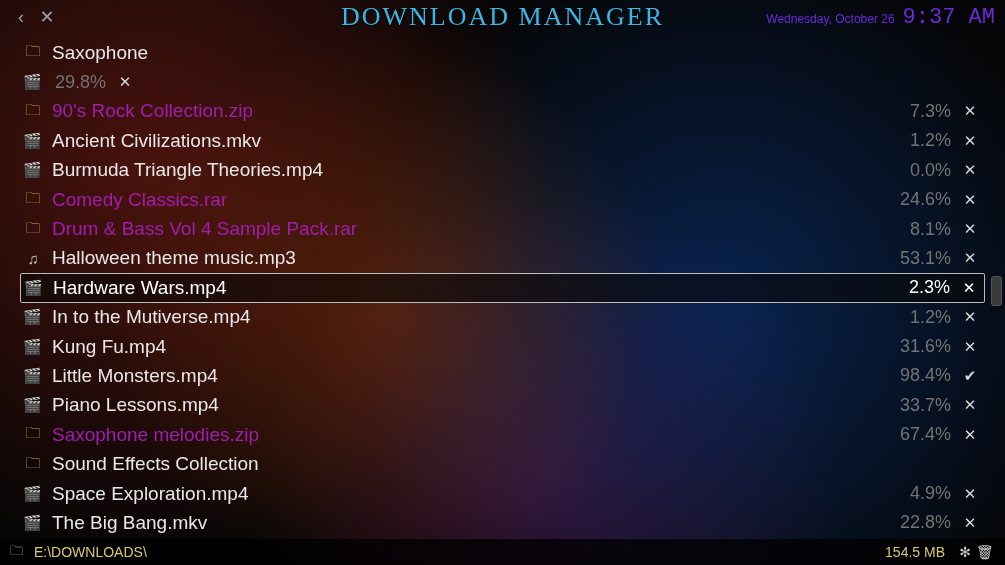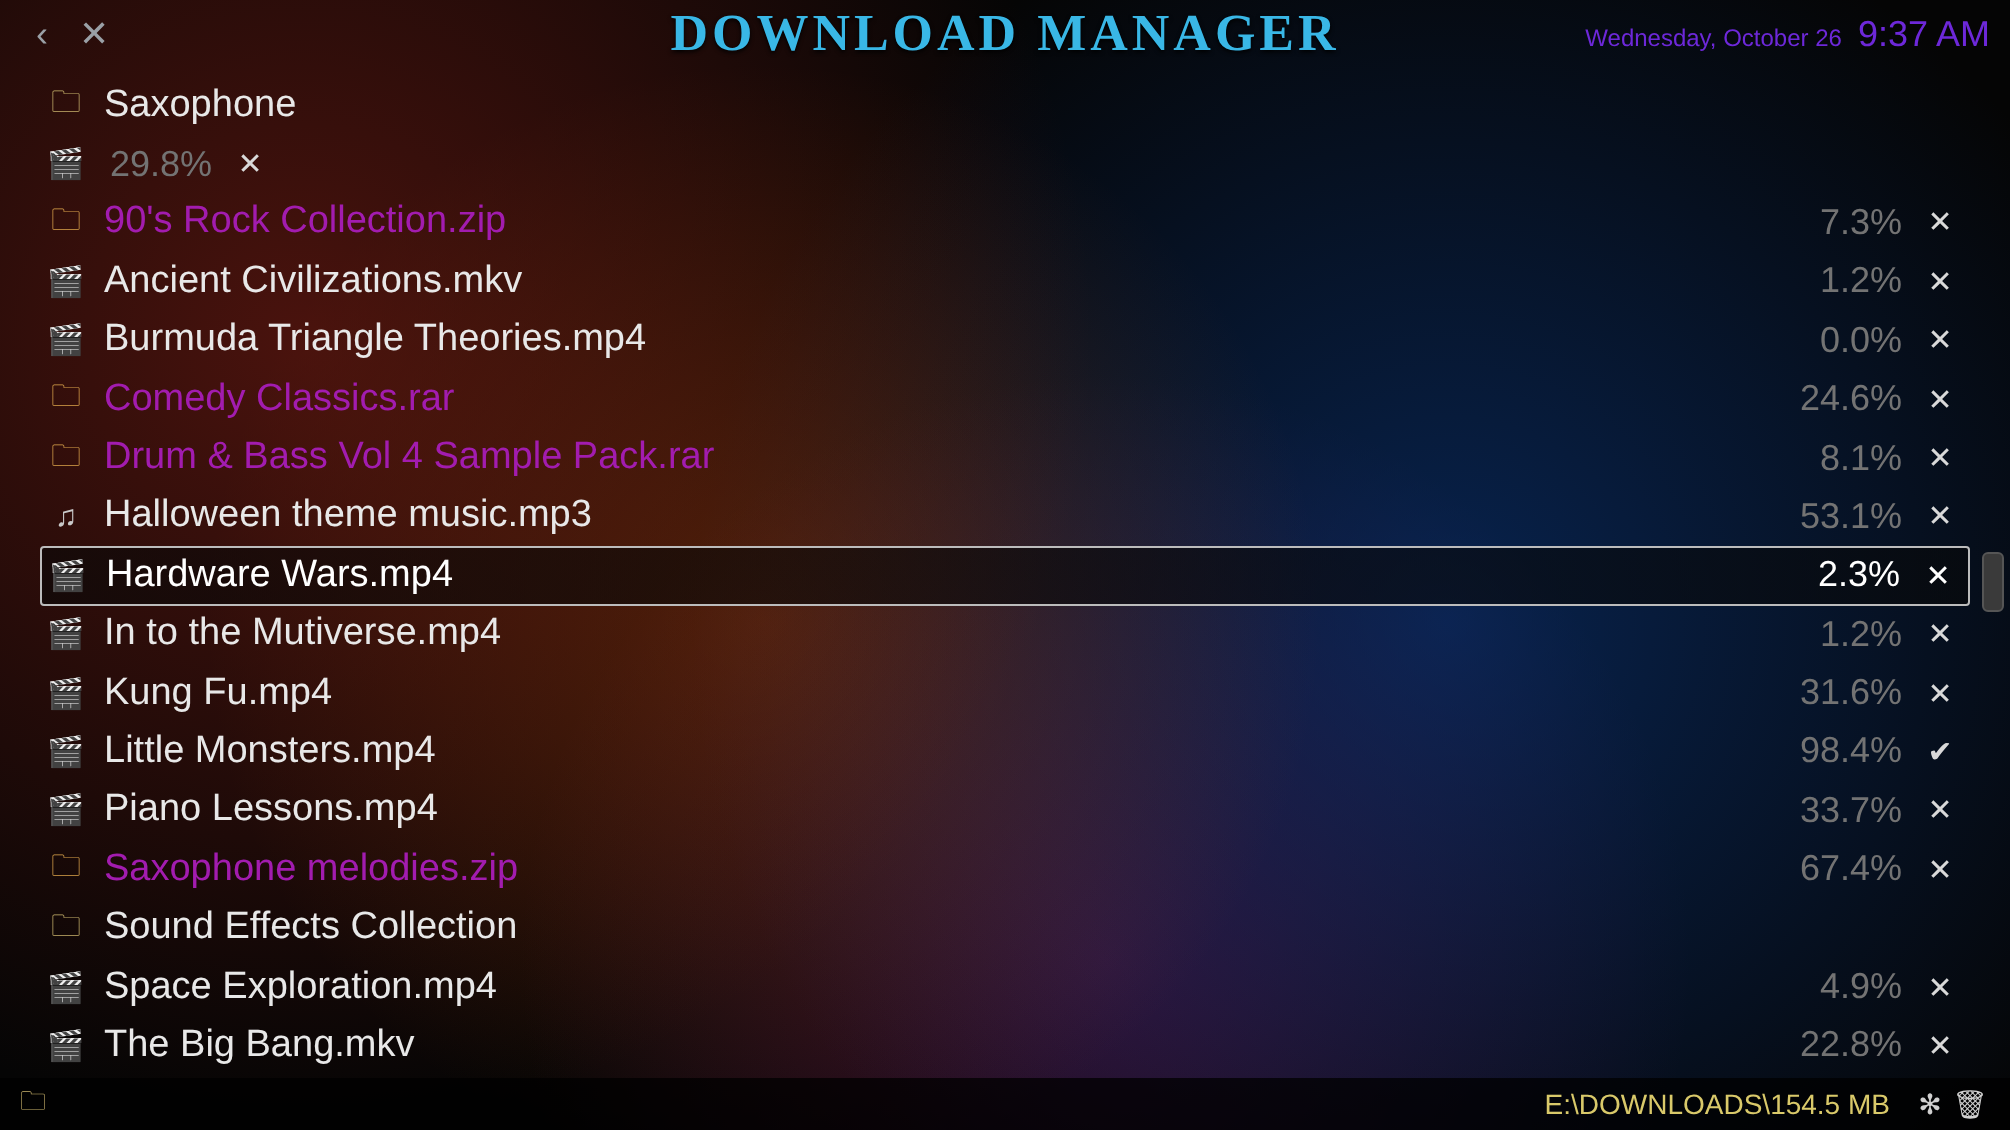--- a/index.html
+++ b/index.html
@@ -26,30 +26,30 @@
   .nav-btn {
     width: 22px; height: 22px;
     color: #9aa0a6; font-size: 18px; line-height: 22px;
     text-align: center; cursor: pointer;
     margin-right: 4px;
   }
   .title {
     position: absolute; left: 0; right: 0; text-align: center;
     font-family: "Times New Roman", serif;
     font-size: 26px; letter-spacing: 2px;
-    color: #39b7e6; font-weight: 700;
+    color: #39b7e6; font-weight: 400;
     text-shadow: 0 1px 2px #000;
     pointer-events: none;
   }
   .clock-wrap {
     margin-left: auto; display: flex; align-items: baseline; gap: 8px;
     color: #6d28d9;
   }
   .date { font-size: 12px; }
-  .time { font-size: 18px; font-weight: 500; }
+  .time { font-size: 22px; font-weight: 500; font-family: Liberation Mono, monospace; }
 
   
   .list {
     position: absolute; top: 34px; bottom: 26px; left: 0; right: 0;
     overflow: hidden;
     padding: 4px 20px 0 20px;
   }
   .row {
     display: flex; align-items: center;
     height: 29.4px;
@@ -87,21 +87,21 @@
   .footer {
     position: absolute; bottom: 0; left: 0; right: 0;
     height: 26px;
     background: rgba(0,0,0,0.75);
     display: flex; align-items: center;
     padding: 0 10px;
     font-size: 14px;
     color: #d9c96a;
   }
   .footer-icon { width: 20px; color: #c6b06a; font-size: 13px; }
-  .footer-path { flex: 1 1 auto; padding-left: 4px; text-align: right; }
+  .footer-path { flex: 1 1 auto; padding-left: 4px; }
   .footer-size { color: #d9c96a; margin-right: 10px; }
   .footer-btn { color: #d0d0d0; width: 20px; text-align: center; font-size: 14px; cursor: pointer; }
 </style>
 </head>
 <body>
 
 <div class="header">
   <div class="nav-btn">‹</div>
   <div class="nav-btn">✕</div>
   <div class="title">DOWNLOAD MANAGER</div>

